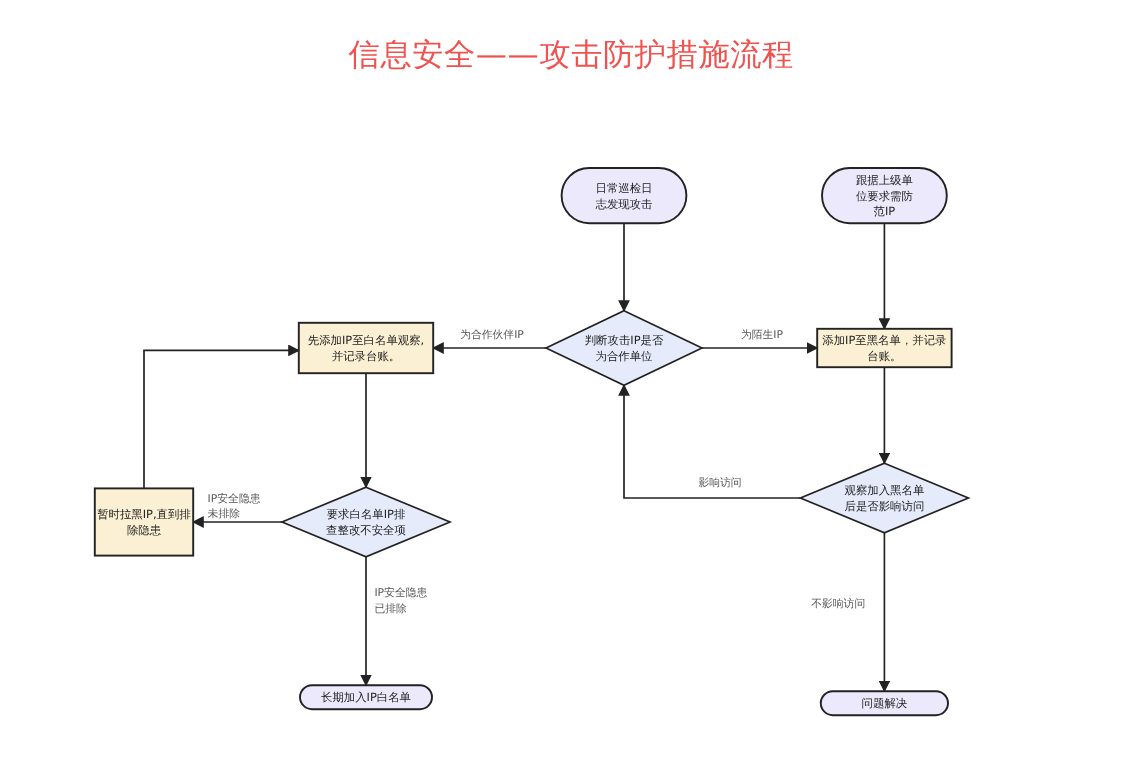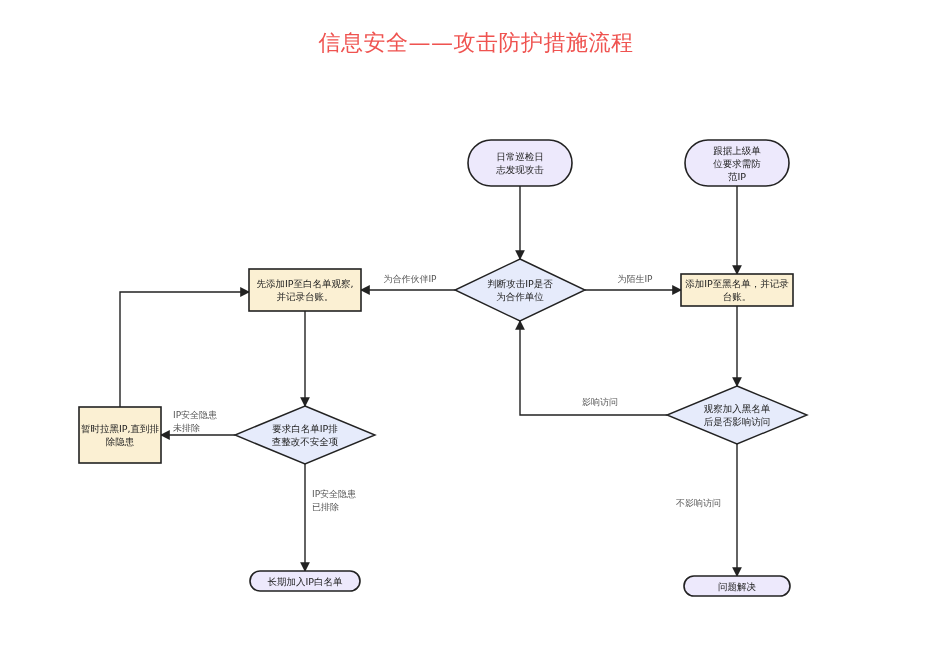--- a/index.html
+++ b/index.html
@@ -1,19 +1,19 @@
 <!DOCTYPE html>
 <html><head>
 <meta charset="utf-8">
 <style>
   html, body { margin: 0; padding: 0; background: #ffffff; }
   body { width: 952px; height: 652px; position: relative; overflow: hidden;
          font-family: "DejaVu Sans", "Liberation Sans", sans-serif; }
   #title { position: absolute; left: 0; top: 28px; width: 952px; text-align: center;
-           font-size: 22px; color: #ef5350; letter-spacing: 0.5px; }
+           font-size: 26px; color: #ef5350; letter-spacing: 0.5px; }
   svg#diagram { position: absolute; left: 0; top: 0; }
   .node-text { font-size: 9.5px; fill: #222; }
   .edge-label { font-size: 9px; fill: #555; }
 </style>
 </head>
 <body>
 
 <div id="title">信息安全——攻击防护措施流程</div>
 
 <svg id="diagram" width="952" height="652" viewBox="0 0 952 652" xmlns="http://www.w3.org/2000/svg">

